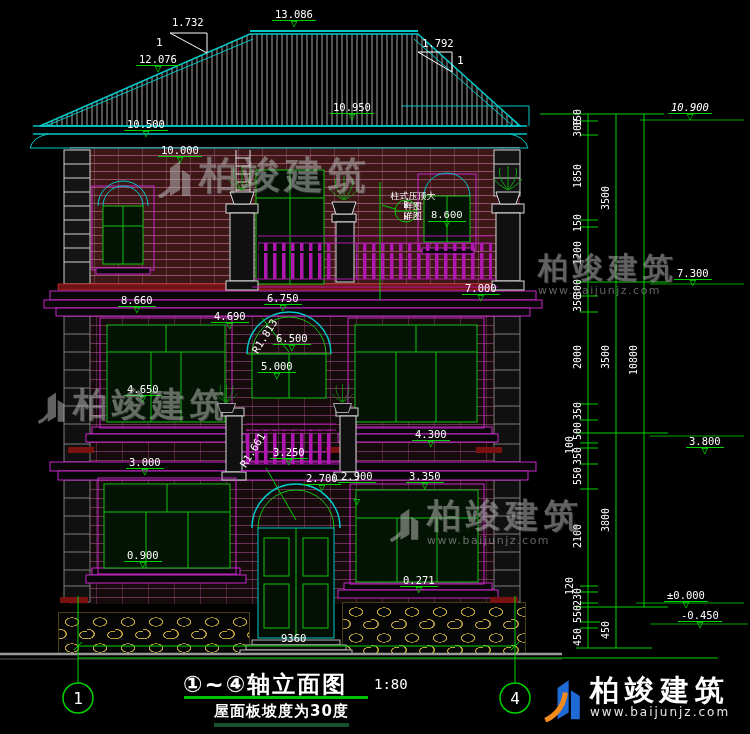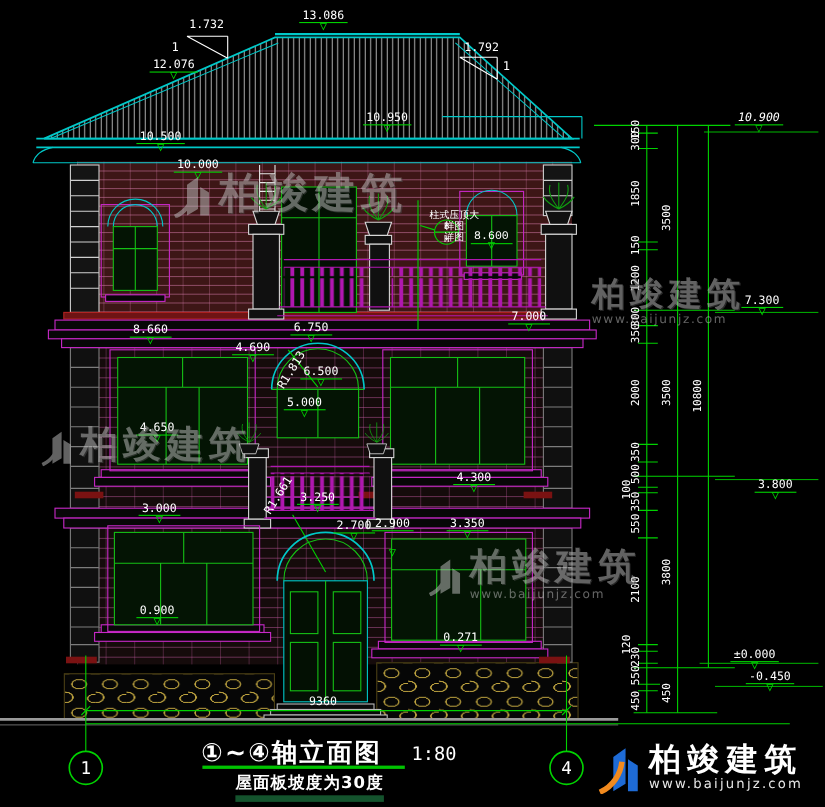--- a/index.html
+++ b/index.html
@@ -31,21 +31,21 @@
        z-index:30;text-align:center;margin-left:41px;}
   
   .wm{position:absolute;display:flex;align-items:center;gap:7px;z-index:40;opacity:.52;color:#bdbdbd;}
   .wm .brand{font-weight:bold;letter-spacing:5px;line-height:1.05;text-shadow:1px 1px 0 #4e4e4e;}
   .wm .url{font-size:11px;letter-spacing:1.5px;}
   .brandbar{position:absolute;display:flex;align-items:center;gap:8px;z-index:45;color:#fff;}
   .brandbar .brand{font-weight:bold;letter-spacing:6px;font-size:29px;line-height:1.05;}
   .brandbar .url{font-size:12px;letter-spacing:2px;color:#e8e8e8;}
   
   .title-cn{position:absolute;color:#fff;font-size:23px;font-weight:bold;letter-spacing:2px;z-index:30;}
-  .title-scale{position:absolute;color:#fff;font-size:17px;font-family:"DejaVu Sans Mono",monospace;z-index:30;text-align:center;}
+  .title-scale{position:absolute;color:#fff;font-size:14px;font-family:"DejaVu Sans Mono",monospace;z-index:30;text-align:center;}
   .title-note{position:absolute;color:#fff;font-size:15px;font-weight:bold;letter-spacing:1px;z-index:30;}
   .axis-num{position:absolute;color:#fff;font-size:16px;font-family:"DejaVu Sans Mono",monospace;
        width:20px;text-align:center;z-index:35;}
   svg{display:block;}
 </style>
 </head>
 <body>
 
 <div id="stage">
 
@@ -402,21 +402,21 @@
   </div>
 
   <div class="dimtxt" style="left:281px;top:632px;">9360</div>
 
   <div class="axis-num" style="left:68px;top:689px;">1</div>
   <div class="axis-num" style="left:505px;top:689px;">4</div>
 
   <div class="title-cn" style="left:183px;top:669px;"><span>①~④轴立面图</span></div>
   <div class="title-scale" style="left:374px;top:676px;">1:80</div>
   <div class="abs" style="left:184px;top:696px;width:184px;height:3px;background:#00c200;z-index:30;"></div>
-  <div class="title-note" style="left:214px;top:702px;border-bottom:6px solid #14532d;padding-bottom:2px;"><span>屋面板坡度为30度</span></div>
+  <div class="title-note" style="left:214px;top:702px;border-bottom:4px solid #14532d;padding-bottom:2px;"><span>屋面板坡度为30度</span></div>
 
   <div class="wm" style="left:156px;top:154px;">
     <svg width="36" height="44">
         <use href="#wmlogo"></use>
       </svg>
     <div>
         <div class="brand" style="font-size:38px;">柏竣建筑</div>
       </div>
   </div>
   <div class="wm" style="left:538px;top:252px;">

